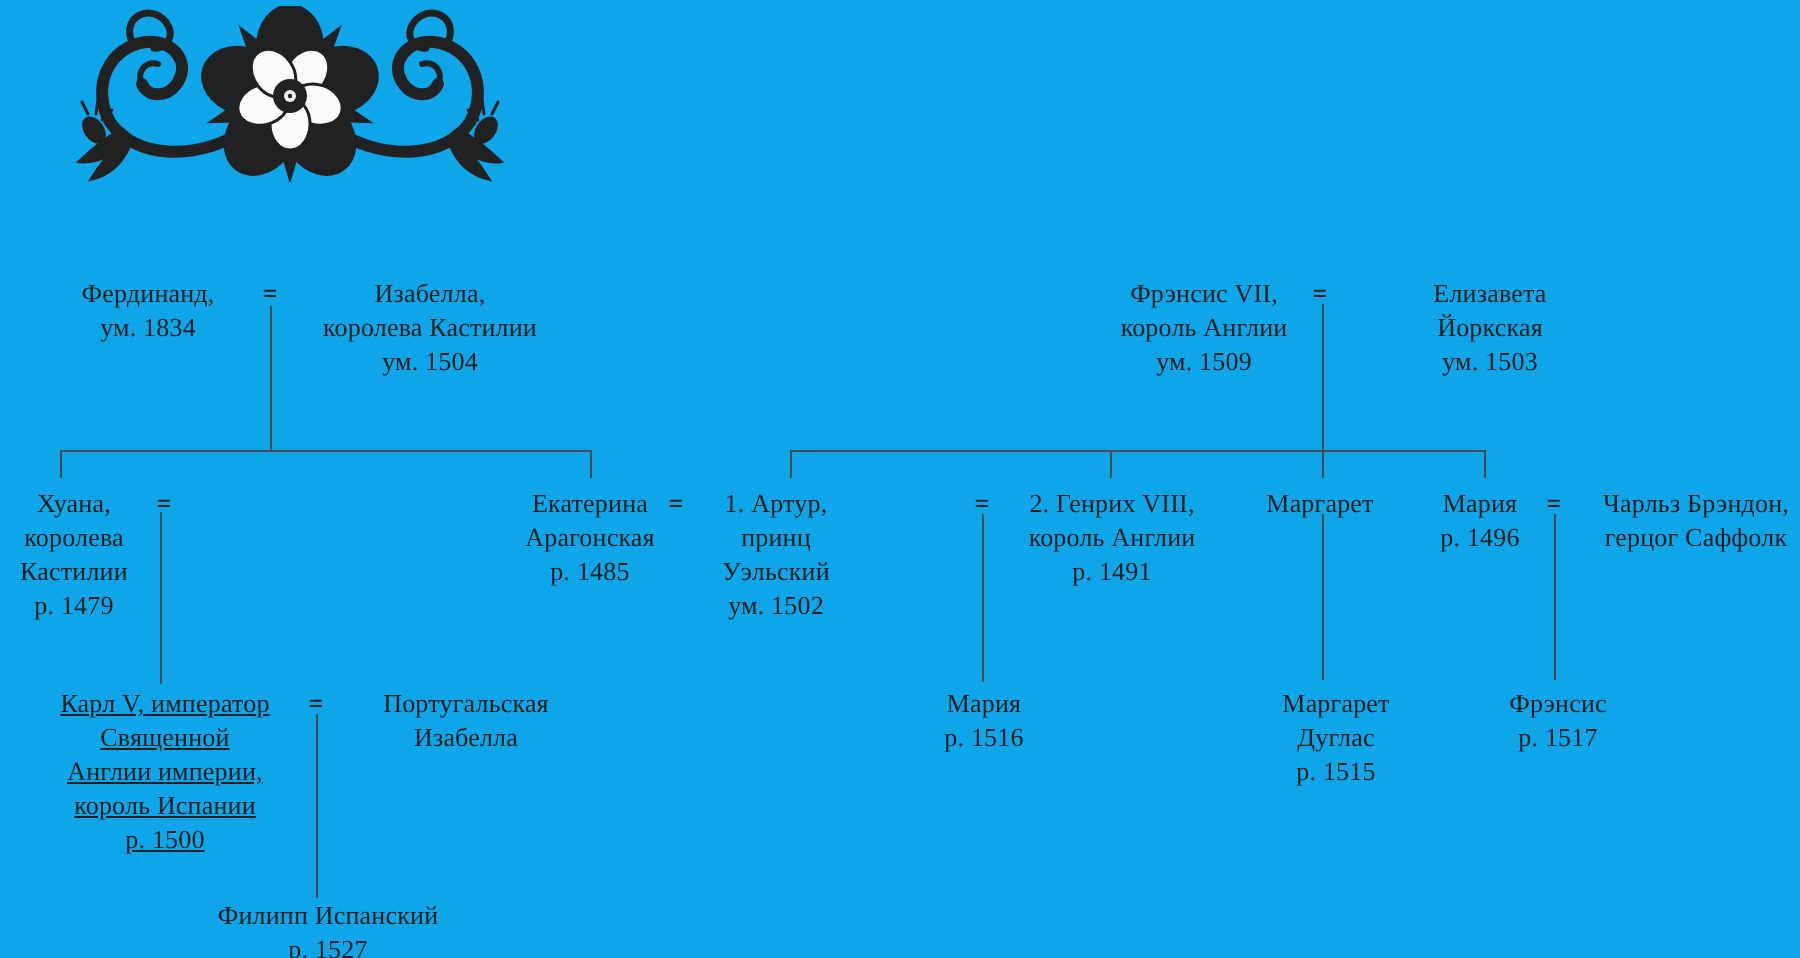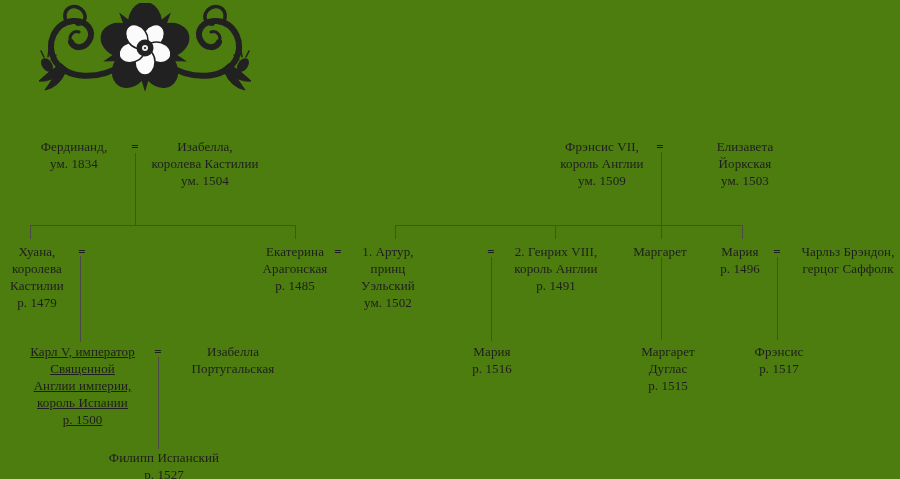--- a/index.html
+++ b/index.html
@@ -1,17 +1,17 @@
 <!DOCTYPE html>
 <html><head>
 <meta charset="utf-8">
 <style>
   html,body{margin:0;padding:0;background:#ffffff;}
   .page{
-    position:relative;width:900px;height:479px;background:#4d7c0f;overflow:hidden;
+    position:relative;width:900px;height:479px;background:#0ea5e9;overflow:hidden;
     font-family:"Liberation Serif","DejaVu Serif",serif;color:#1e1e1e;
   }
   .person{
     position:absolute;text-align:center;font-size:13px;line-height:17px;
     letter-spacing:0.1px;white-space:nowrap;
   }
   .person div{white-space:nowrap;}
   .marriage{
     position:absolute;width:16px;text-align:center;font-size:13px;line-height:17px;
     font-weight:700;
@@ -65,21 +65,21 @@
     <use href="#fl"></use>
     <use href="#fl" transform="translate(216,0) scale(-1,1)"></use>
     <use href="#rose" transform="translate(108,45)"></use>
   </svg>
 
   <div class="person" style="left:9px;top:138px;width:130px;">
     <div>Фердинанд,</div>
     <div>ум. 1834</div>
   </div>
   <span class="marriage" style="left:127px;top:138px;">=</span>
-  <div class="person" style="left:135px;top:138px;width:140px;">
+  <div class="person" style="left:145px;top:138px;width:140px;">
     <div>Изабелла,</div>
     <div>королева Кастилии</div>
     <div>ум. 1504</div>
   </div>
 
   <div class="person" style="left:542px;top:138px;width:120px;">
     <div>Фрэнсис VII,</div>
     <div>король Англии</div>
     <div>ум. 1509</div>
   </div>
@@ -130,22 +130,22 @@
 
   <div class="person" style="left:15px;top:343px;width:135px;text-decoration:underline;">
     <div>Карл V, император</div>
     <div>Священной</div>
     <div>Англии империи,</div>
     <div>король Испании</div>
     <div>р. 1500</div>
   </div>
   <span class="marriage" style="left:150px;top:343px;">=</span>
   <div class="person" style="left:178px;top:343px;width:110px;">
+    <div>Португальская</div>
     <div>Изабелла</div>
-    <div>Португальская</div>
   </div>
   <div class="person" style="left:452px;top:343px;width:80px;">
     <div>Мария</div>
     <div>р. 1516</div>
   </div>
   <div class="person" style="left:623px;top:343px;width:90px;">
     <div>Маргарет</div>
     <div>Дуглас</div>
     <div>р. 1515</div>
   </div>

